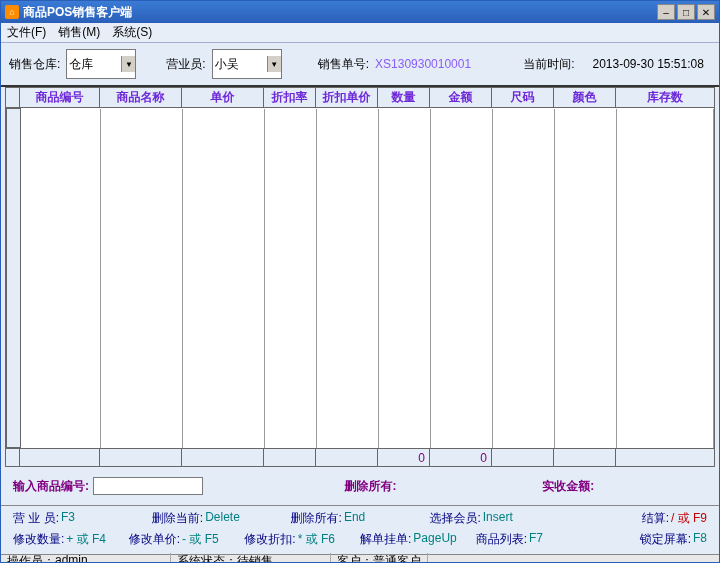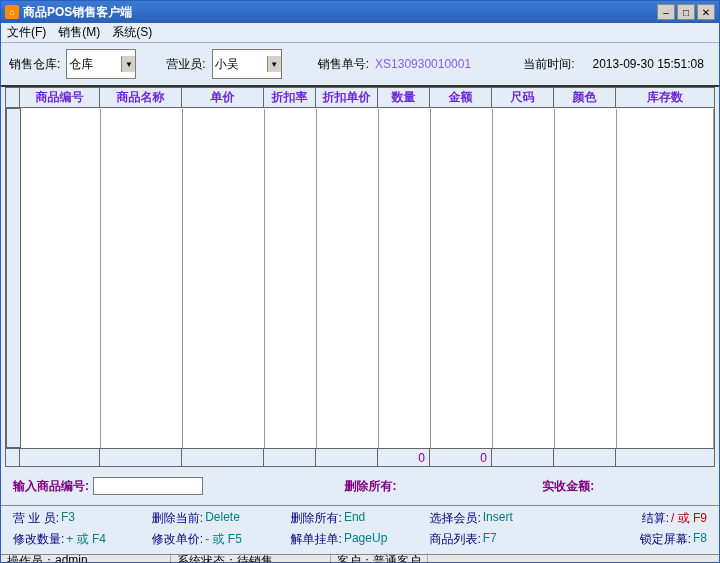--- a/index.html
+++ b/index.html
@@ -221,20 +221,24 @@
   <div class="srow">
     <div class="cell">
         <span class="lbl">修改数量:</span>
         <span class="key">+ 或 F4</span>
       </div>
     <div class="cell">
         <span class="lbl">修改单价:</span>
         <span class="key">- 或 F5</span>
       </div>
     <div class="cell">
+        <span class="lbl">修改折扣:</span>
+        <span class="key">* 或 F6</span>
+      </div>
+    <div class="cell">
         <span class="lbl">解单挂单:</span>
         <span class="key">PageUp</span>
       </div>
     <div class="cell">
         <span class="lbl">商品列表:</span>
         <span class="key">F7</span>
       </div>
     <div class="cell r">
         <span class="lbl">锁定屏幕:</span>
         <span class="key">F8</span>

